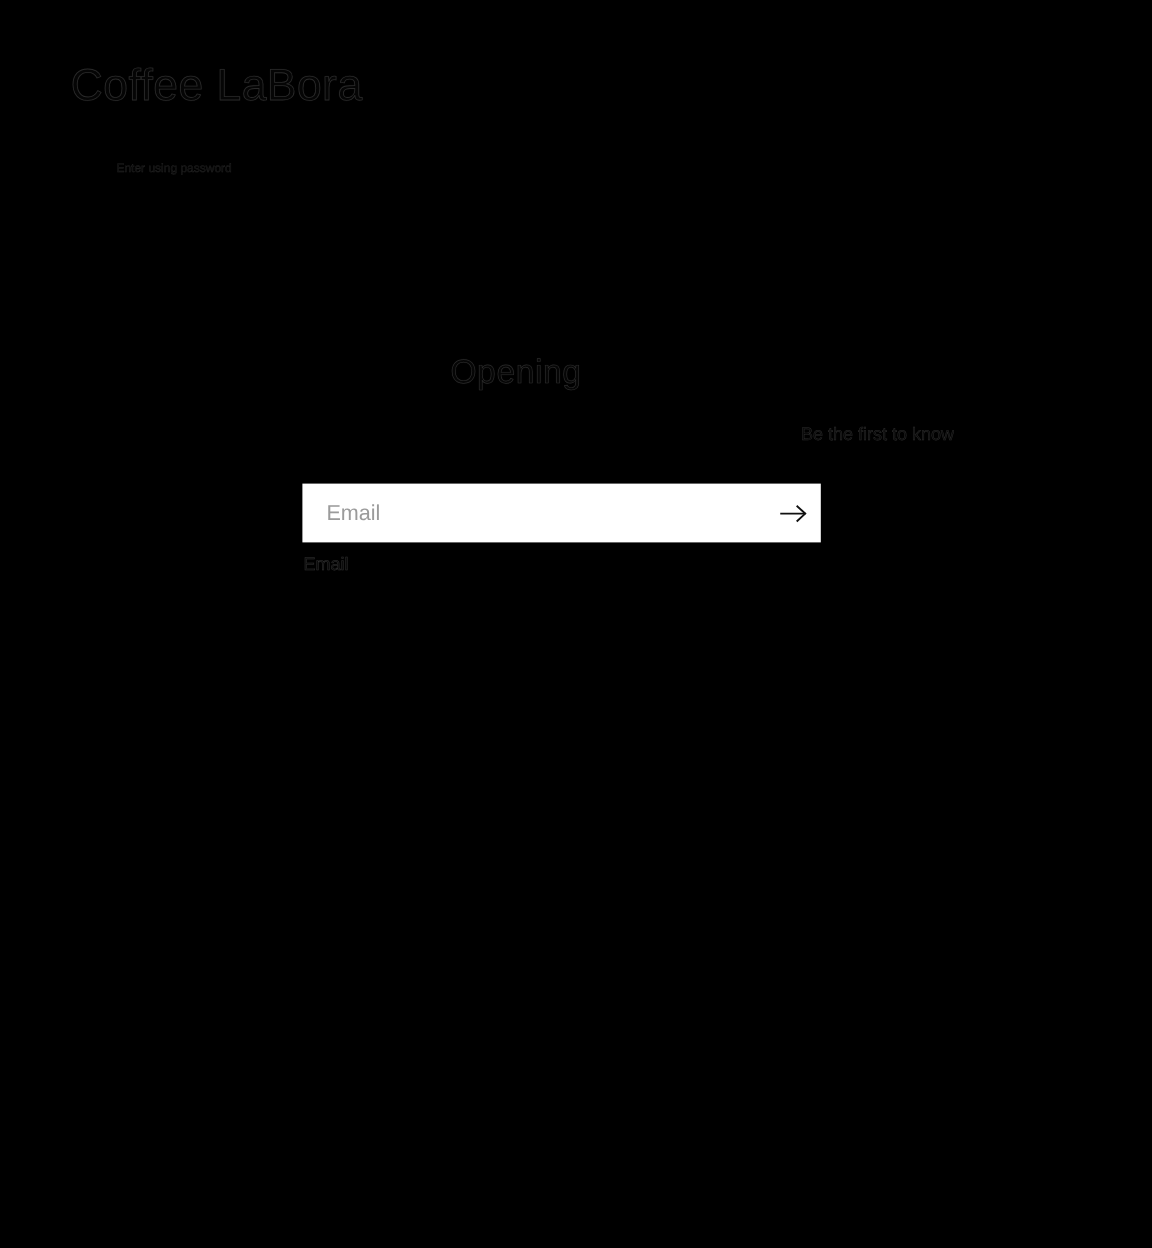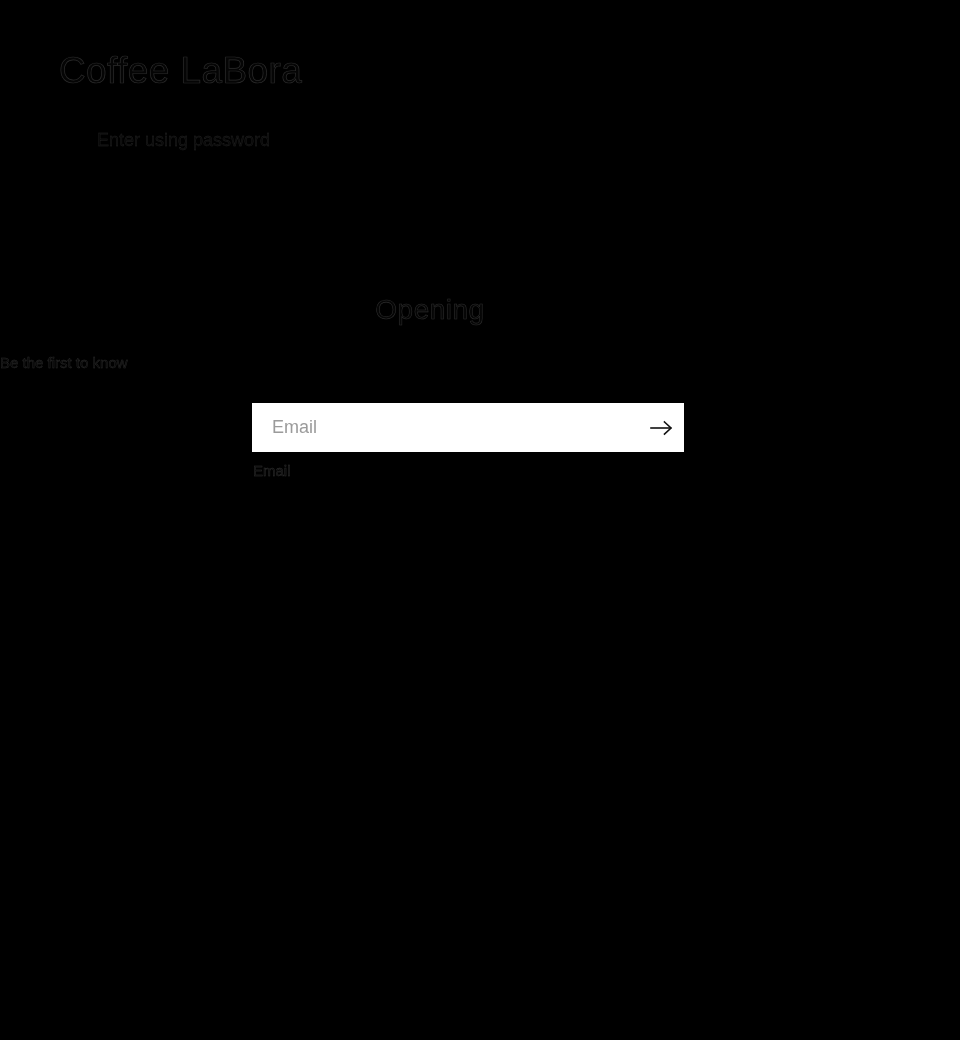--- a/index.html
+++ b/index.html
@@ -47,21 +47,21 @@
     white-space: nowrap;
   }
   .header-link-row {
     position: absolute;
     left: 97px;
     top: 130px;
   }
   .password-link {
     display: inline-block;
     margin: 0;
-    font-size: 18px;
+    font-size: 10px;
     line-height: 20px;
     font-weight: 400;
     color: #0b0b0b;
     -webkit-text-stroke: 0.35px #242424;
     text-decoration: none;
     white-space: nowrap;
     cursor: pointer;
   }
 
   
@@ -85,21 +85,21 @@
     color: #060606;
     -webkit-text-stroke: 0.55px #2b2b2b;
     text-shadow: 0 0 1px #1c1c1c;
   }
   .hero-subheading {
     position: absolute;
     left: 0;
     top: 352px;
     width: 795px;
     margin: 0;
-    text-align: left;
+    text-align: right;
     font-size: 15px;
     line-height: 22px;
     font-weight: 400;
     color: #0a0a0a;
     -webkit-text-stroke: 0.4px #2e2e2e;
     white-space: nowrap;
     overflow: hidden;
   }
 
   

